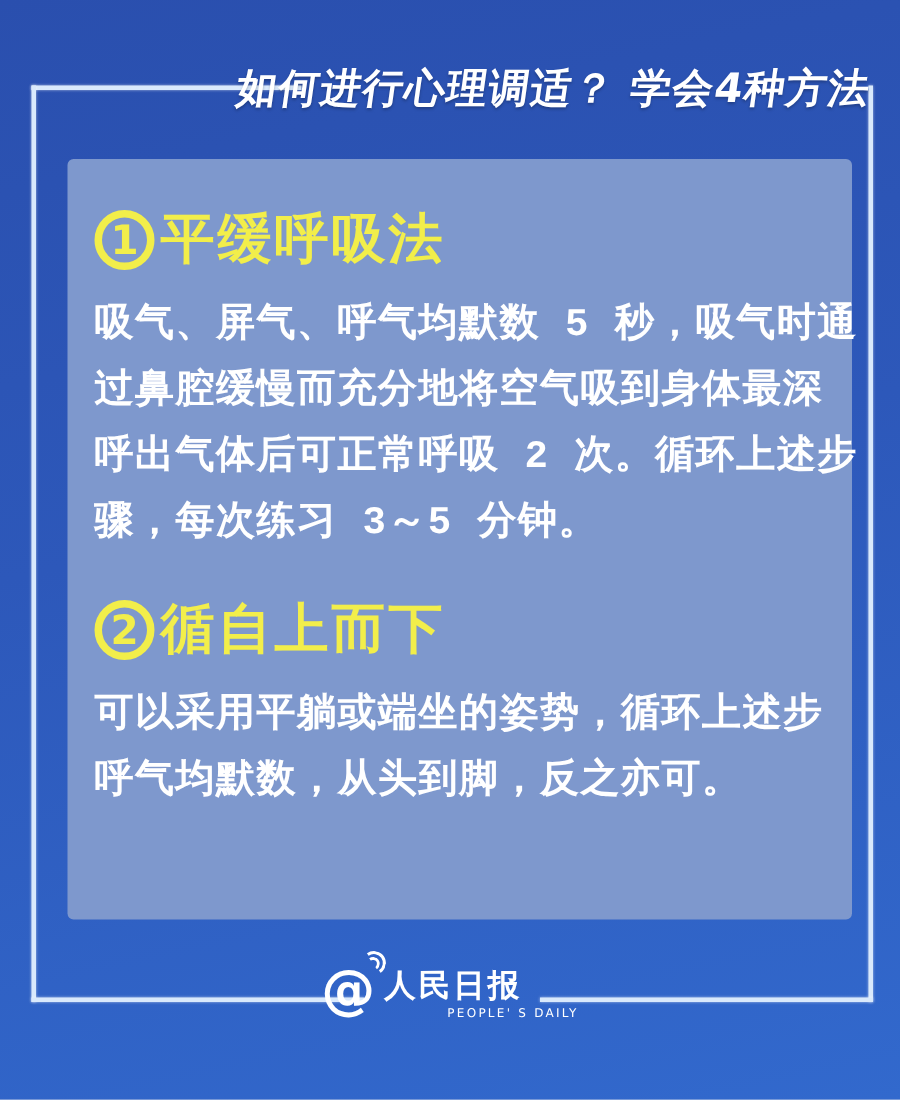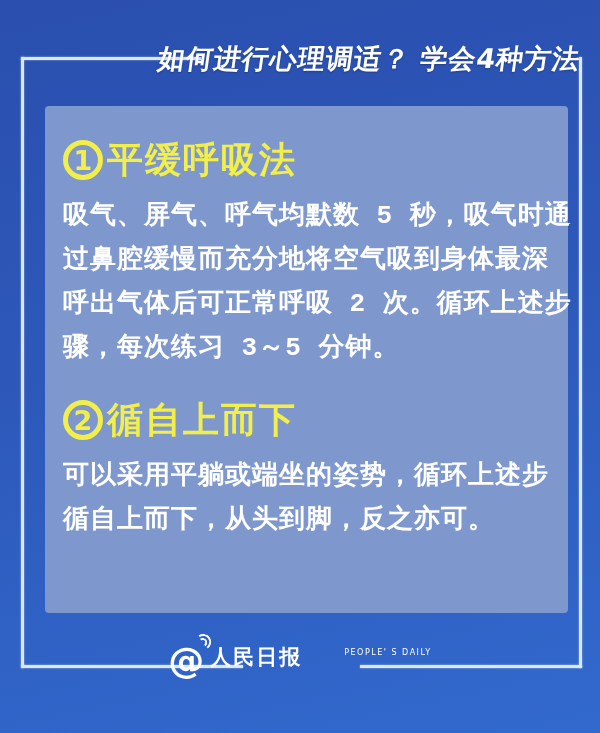--- a/index.html
+++ b/index.html
@@ -66,21 +66,21 @@
   }
   .at-wrap{position:relative;display:inline-block;margin-right:6px;}
   .at{font-size:36px;font-weight:bold;line-height:1;display:inline-block;}
   .wave{
     position:absolute;border:2px solid transparent;
     border-top-color:var(--white);border-right-color:var(--white);
     border-radius:50%;transform:rotate(10deg);
   }
   .w1{width:9px;height:9px;top:-5px;right:-3px;}
   .w2{width:16px;height:16px;top:-9px;right:-7px;}
-  .logo-text{display:flex;flex-direction:row;padding-top:3px;justify-content:flex-end;}
+  .logo-text{display:flex;flex-direction:column;padding-top:3px;justify-content:flex-end;}
   .logo-cn{font-size:21px;font-weight:900;letter-spacing:2px;line-height:1.1;}
   .logo-en{font-size:8px;font-weight:normal;letter-spacing:1.5px;margin-top:2px;margin-left:42px;}
 </style>
 </head>
 <body>
 
 <div class="poster">
 
   <div class="fseg f-top"></div>
   <div class="fseg f-left"></div>
@@ -105,21 +105,21 @@
       </div>
     </div>
 
     <div class="section section-2">
       <div class="section-heading">
         <span class="num-circle">2</span>
         <span class="section-title">循自上而下</span>
       </div>
       <div class="body-text">
         <div class="line">可以采用平躺或端坐的姿势，循环上述步</div>
-        <div class="line">循自上而下，从头到脚，反之亦可。</div>
+        <div class="line">呼气均默数，从头到脚，反之亦可。</div>
       </div>
     </div>
 
   </div>
 
   <div class="logo">
     <span class="at-wrap">
       <span class="at">@</span>
       <i class="wave w1"></i>
       <i class="wave w2"></i>

